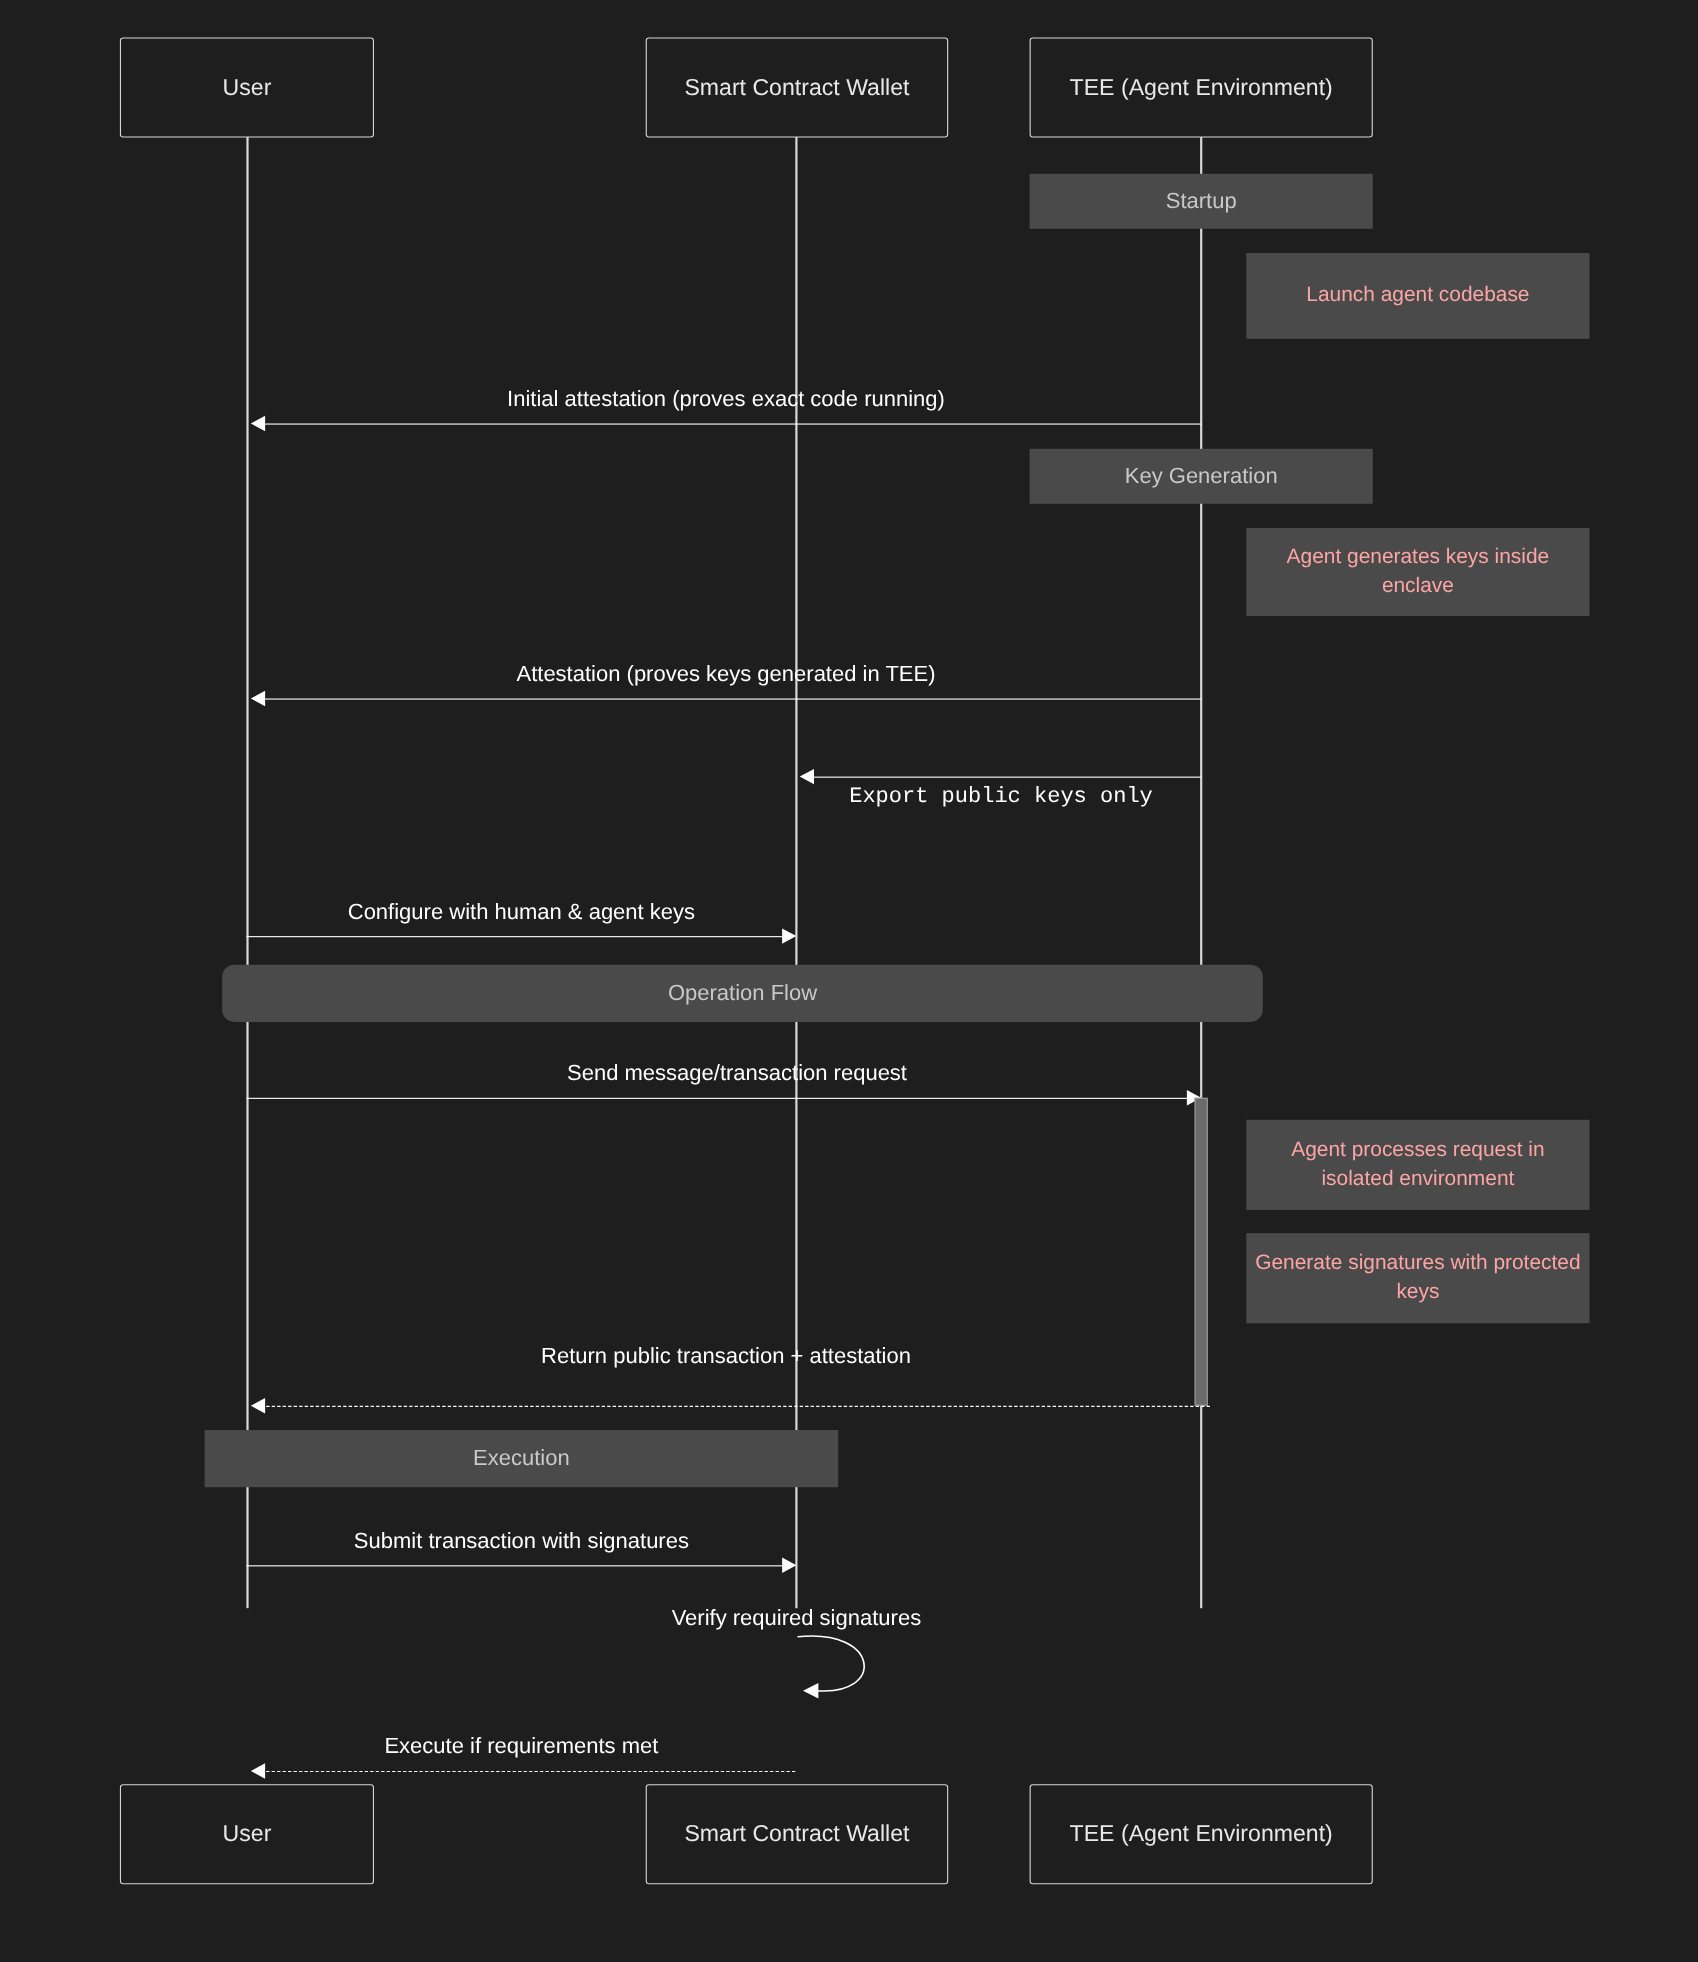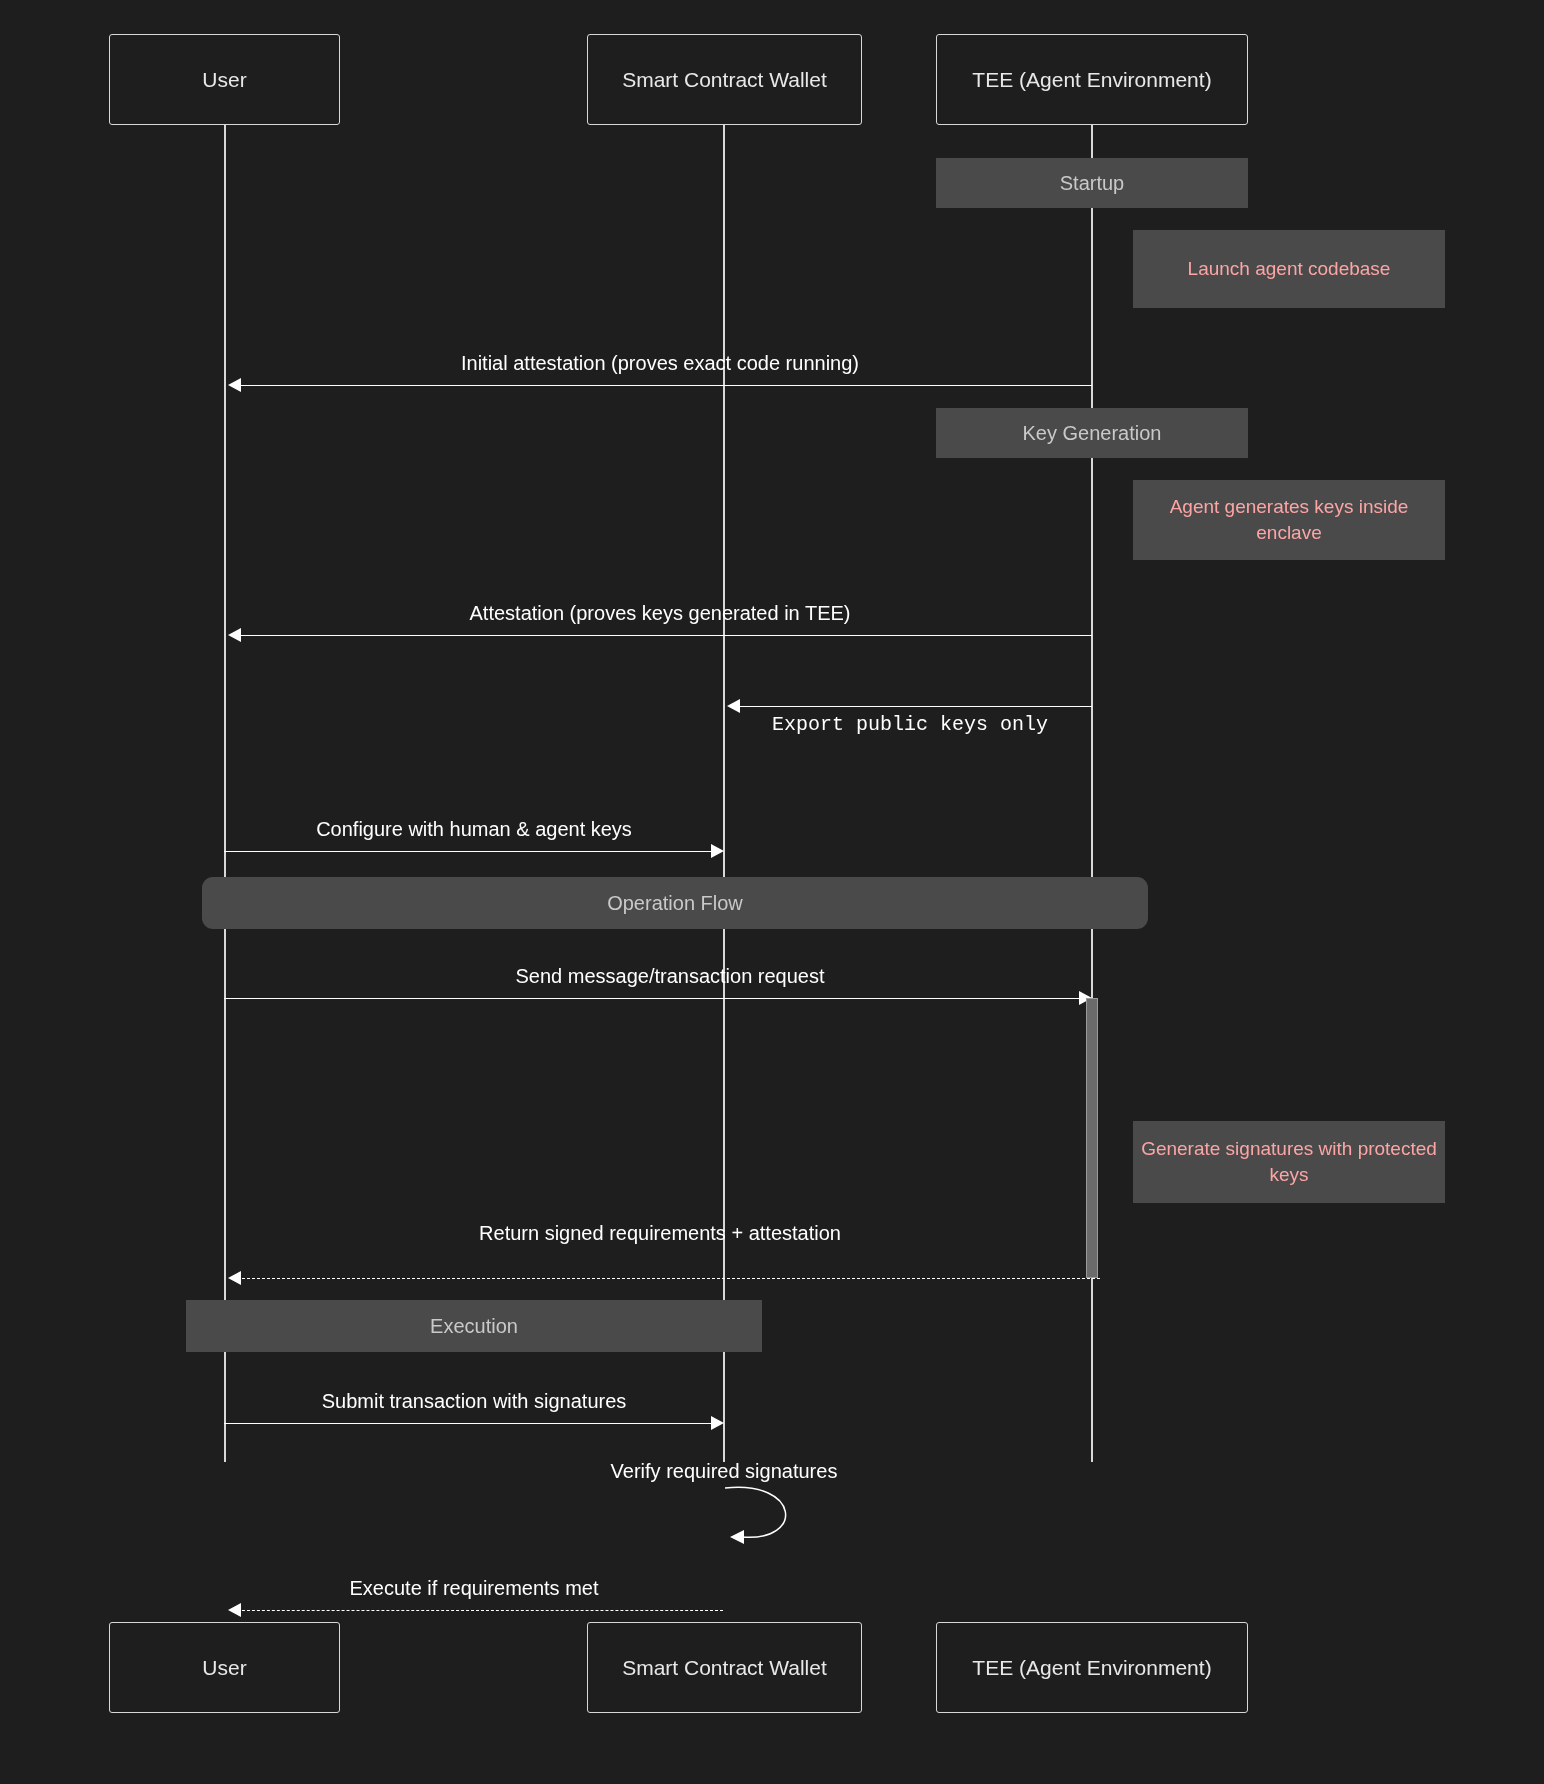--- a/index.html
+++ b/index.html
@@ -151,26 +151,29 @@
   <div class="section-bar" style="left:202px; top:877px; width:946px; height:52px;border-radius:11px;">
     <span>Operation Flow</span>
   </div>
 
   <div class="msg-label" style="left:660px; top:965px;margin-left:10px;">Send message/transaction request</div>
   <div class="msg-line" style="left:224px; top:998px; width:861px;"></div>
   <div class="arrow-head right" style="left:1079px; top:991px;"></div>
 
   <div class="activation" style="left:1086px; top:998px; width:12px; height:280px;"></div>
 
+  <div class="note-box" style="left:1133px; top:1018px; width:312px; height:82px;">
+    <span>Agent processes request in isolated environment</span>
+  </div>
 
   <div class="note-box" style="left:1133px; top:1121px; width:312px; height:82px;">
     <span>Generate signatures with protected keys</span>
   </div>
 
-  <div class="msg-label" style="left:660px; top:1222px;">Return signed requirements + attestation</div>
+  <div class="msg-label" style="left:660px; top:1222px;">Return public transaction + attestation</div>
   <div class="msg-line dashed" style="left:232px; top:1278px; width:868px;"></div>
   <div class="arrow-head left" style="left:228px; top:1271px;"></div>
 
   <div class="section-bar" style="left:186px; top:1300px; width:576px; height:52px;">
     <span>Execution</span>
   </div>
 
   <div class="msg-label" style="left:474px; top:1390px;">Submit transaction with signatures</div>
   <div class="msg-line" style="left:224px; top:1423px; width:493px;"></div>
   <div class="arrow-head right" style="left:711px; top:1416px;"></div>

